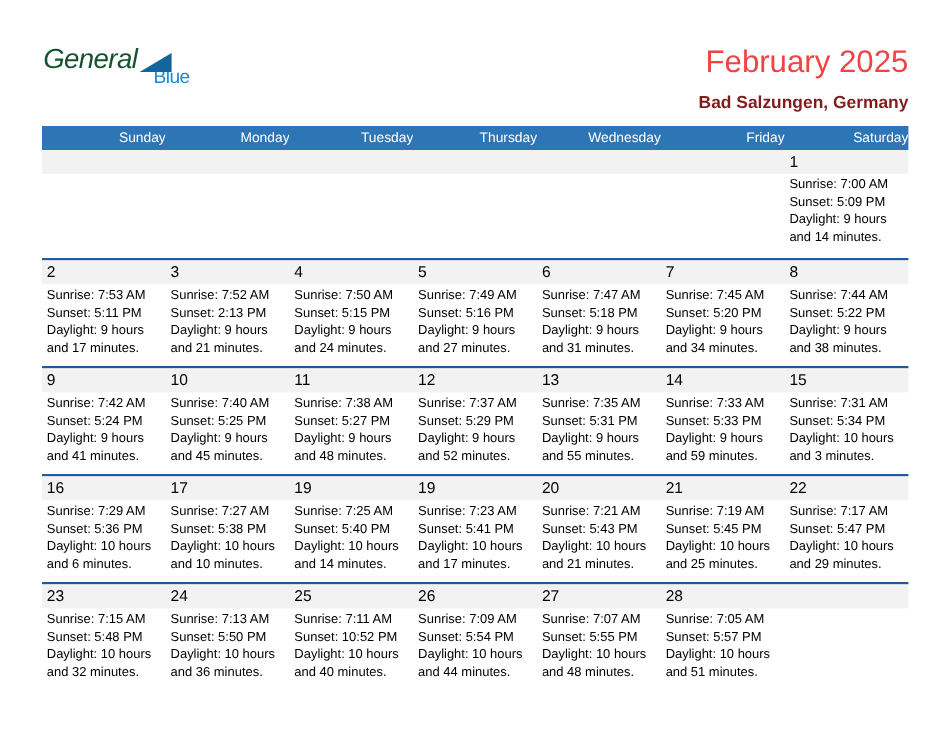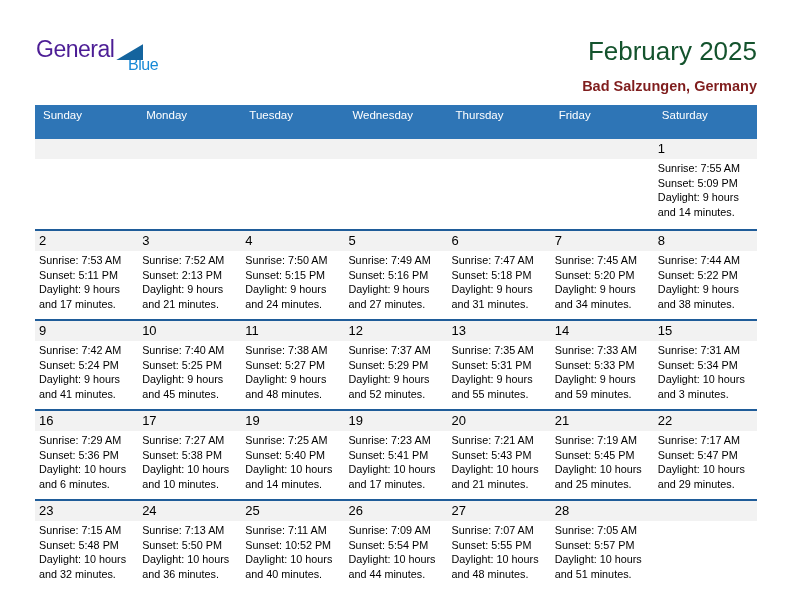--- a/index.html
+++ b/index.html
@@ -10,34 +10,34 @@
     --logo-triangle:#14649E;
   }
   *{box-sizing:border-box;margin:0;padding:0;}
   html,body{background:#fff;}
   body{font-family:"Liberation Sans",sans-serif;}
   .page{position:relative;width:792px;height:612px;background:#fff;overflow:hidden;}
 
   
   .logo{position:absolute;left:36px;top:38px;line-height:1;}
   .logo-top{display:flex;align-items:flex-end;}
-  .logo-general{font-size:23px;color:#4c1d95;letter-spacing:-0.5px;}
+  .logo-general{font-size:23px;color:#14532d;letter-spacing:-0.5px;font-style:italic;}
   .logo-tri{display:inline-block;width:27px;height:16px;margin-left:2px;margin-bottom:1px;
     background:var(--logo-triangle);
     clip-path:polygon(0 100%,100% 0,100% 100%);}
   .logo-blue{font-size:16px;color:var(--logo-blue);letter-spacing:-0.5px;margin-left:92px;margin-top:-4px;}
 
   
   .titles{position:absolute;right:35px;top:36px;text-align:right;}
-  .cal-title{font-size:26px;font-weight:400;color:#14532d;}
+  .cal-title{font-size:26px;font-weight:400;color:#ef4444;}
   .cal-subtitle{font-size:14.5px;font-weight:700;color:#7f1d1d;margin-top:11px;}
 
   
   .calendar{position:absolute;left:35px;top:105px;width:722px;}
-  .weekday-row{display:grid;grid-template-columns:repeat(7,1fr);background:var(--header-bg);height:34px;}
+  .weekday-row{display:grid;grid-template-columns:repeat(7,1fr);background:var(--header-bg);height:20px;text-align:right;}
   .wd{color:#fff;font-size:11.5px;line-height:21px;padding-left:8px;overflow:hidden;white-space:nowrap;}
 
   .week-row{height:90px;border-top:2px solid var(--row-border);}
   .week-row.first{border-top:none;height:90px;}
   .nums{display:grid;grid-template-columns:repeat(7,1fr);background:var(--day-band-bg);height:20px;}
   .num{font-size:13px;color:#000;padding-left:4px;line-height:20px;}
   .dets{display:grid;grid-template-columns:repeat(7,1fr);}
   .cell{padding:2px 2px 0 4px;}
   .line{font-size:10.8px;line-height:14.6px;color:#000;white-space:nowrap;overflow:hidden;}
 </style>
@@ -57,22 +57,22 @@
   <div class="titles">
     <div class="cal-title">February 2025</div>
     <div class="cal-subtitle">Bad Salzungen, Germany</div>
   </div>
 
   <div class="calendar">
     <div class="weekday-row">
         <div class="wd">Sunday</div>
         <div class="wd">Monday</div>
         <div class="wd">Tuesday</div>
+        <div class="wd">Thursday</div>
         <div class="wd">Wednesday</div>
-        <div class="wd">Thursday</div>
         <div class="wd">Friday</div>
         <div class="wd">Saturday</div>
       </div>
     <div id="weeks-container">
         <div class="week-row first">
           <div class="nums">
             <div class="num"></div>
             <div class="num"></div>
             <div class="num"></div>
             <div class="num"></div>
@@ -81,21 +81,21 @@
             <div class="num">1</div>
           </div>
           <div class="dets">
             <div class="cell"></div>
             <div class="cell"></div>
             <div class="cell"></div>
             <div class="cell"></div>
             <div class="cell"></div>
             <div class="cell"></div>
             <div class="cell">
-              <div class="line">Sunrise: 7:55 AM</div>
+              <div class="line">Sunrise: 7:00 AM</div>
               <div class="line">Sunset: 5:09 PM</div>
               <div class="line">Daylight: 9 hours</div>
               <div class="line">and 14 minutes.</div>
             </div>
           </div>
         </div>
         <div class="week-row">
           <div class="nums">
             <div class="num">2</div>
             <div class="num">3</div>

